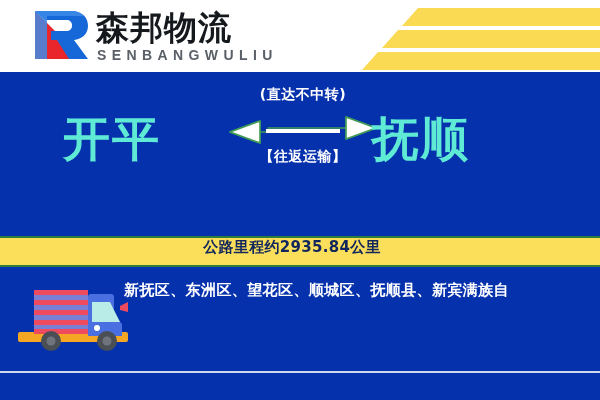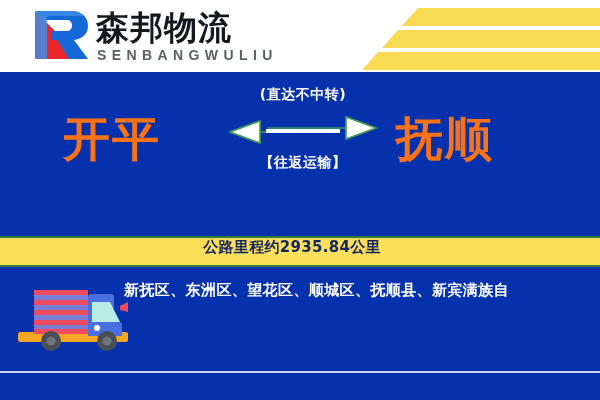--- a/index.html
+++ b/index.html
@@ -63,48 +63,48 @@
     position: absolute;
     left: 0; top: 72px;
     width: 600px; height: 164px;
   }
   .city {
     position: absolute;
     top: 40px;
     font-family: "DejaVu Sans", "Liberation Sans", sans-serif;
     font-size: 47px;
     font-weight: 700;
-    color: #f97316;
+    color: #5eead4;
     letter-spacing: 2px;
     line-height: 54px;
     white-space: nowrap;
   }
   .city-origin { left: 63px; }
-  .city-dest   { left: 396px; }
+  .city-dest   { left: 372px; }
 
   .mid {
     position: absolute;
     left: 228px; top: 14px;
     width: 150px; height: 136px;
     text-align: center;
   }
   .mid-top, .mid-bottom {
     font-family: "DejaVu Sans", "Liberation Sans", sans-serif;
     font-size: 14px;
     font-weight: 700;
     color: #ffffff;
     white-space: nowrap;
     letter-spacing: 0.5px;
   }
   .mid-top { }
   .arrow-wrap {
     margin-top: 8px;
     height: 36px;
   }
-  .mid-bottom { margin-top: 6px; }
+  .mid-bottom { }
 
   
   .distance-bar {
     position: absolute;
     left: 0; top: 236px;
     width: 600px; height: 31px;
     background: #fbdf5a;
     border-top: 2px solid #2f7d3c;
     border-bottom: 2px solid #2f7d3c;
     box-sizing: border-box;

